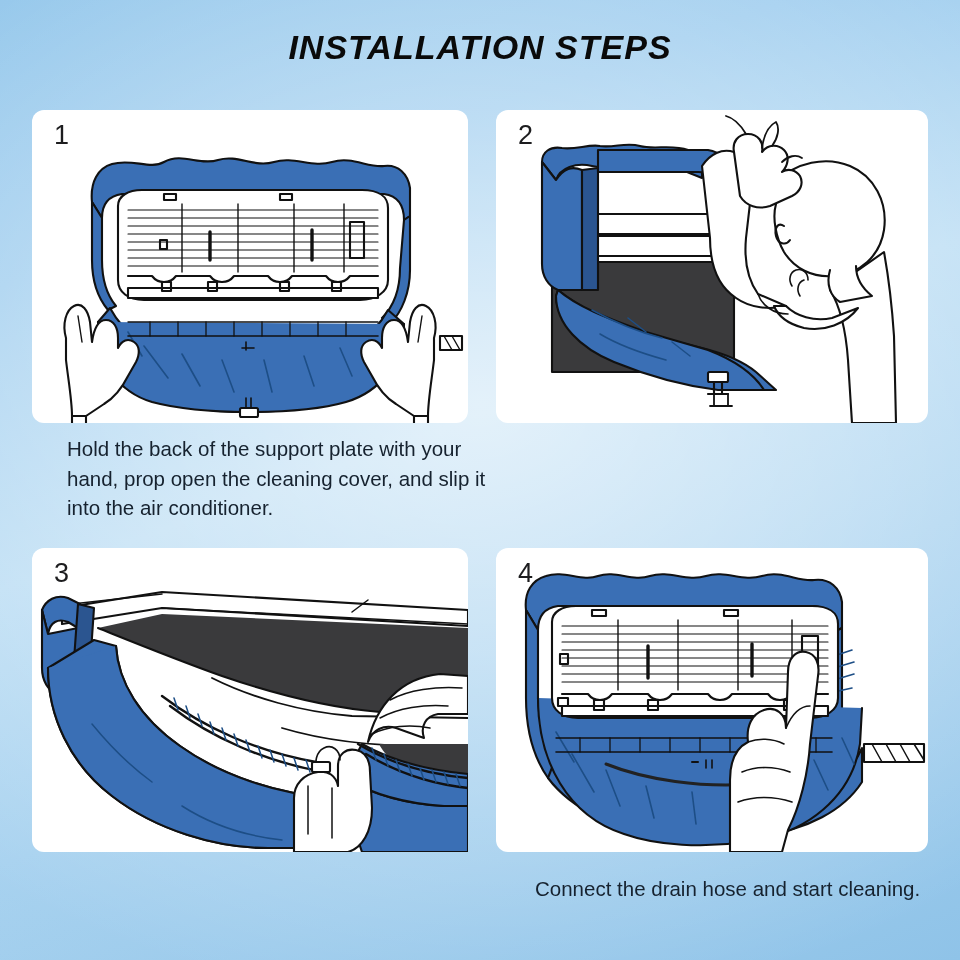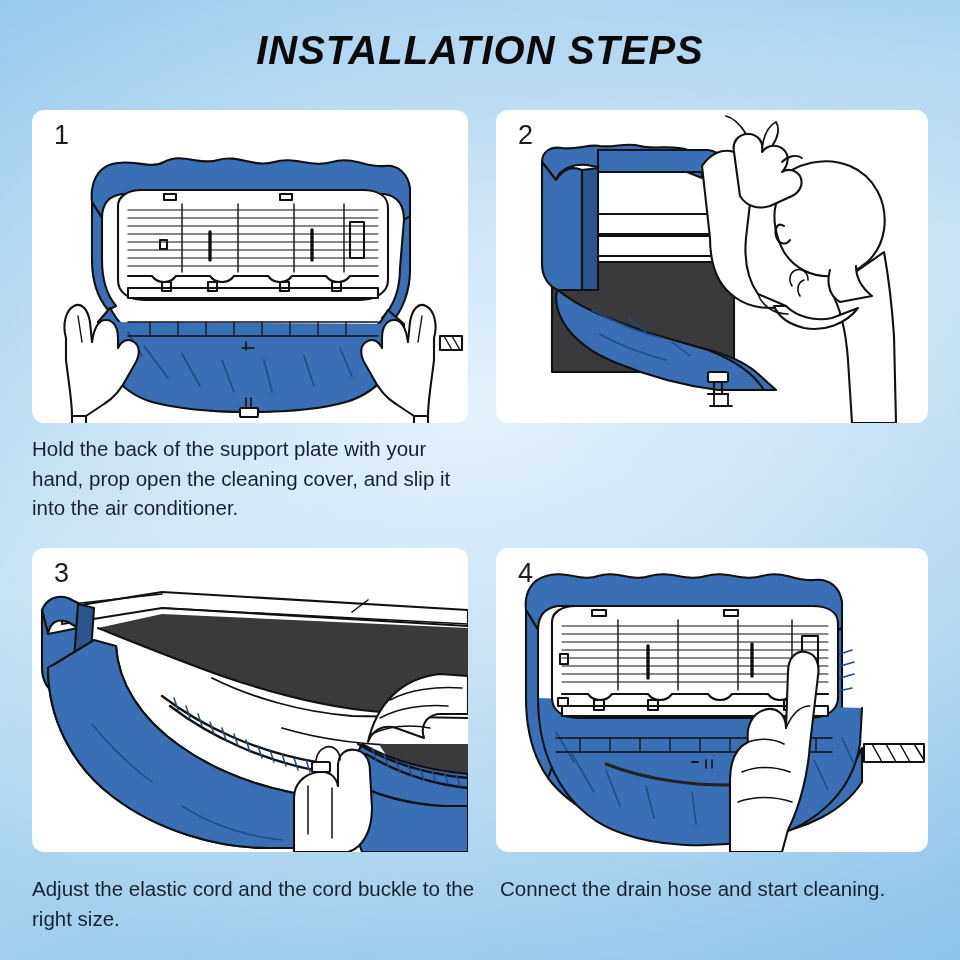--- a/index.html
+++ b/index.html
@@ -15,21 +15,21 @@
     background:
       radial-gradient(120% 90% at 50% 42%, rgba(255,255,255,0.62) 0%, rgba(255,255,255,0.30) 38%, rgba(255,255,255,0.02) 70%),
       linear-gradient(160deg,#8ec4ea 0%, #9bcbee 22%, #b7dbf3 45%, #a6d1ef 66%, #8dc2e8 100%);
     box-sizing:border-box;
   }
 
   
   #title{
     position:absolute;left:0;top:28px;width:960px;
     text-align:center;
-    font-size:40px;
+    font-size:34px;
     font-weight:bold;
     font-style:italic;
     letter-spacing:1px;
     color:#0a0a0a;
     font-family:"Liberation Sans","DejaVu Sans",sans-serif;
   }
 
   
   .card{
     position:absolute;
@@ -44,20 +44,21 @@
     font-weight:400;
     font-family:"Liberation Sans","DejaVu Sans",sans-serif;
   }
   .illus{position:absolute;left:0;top:0;width:100%;height:100%;}
   .caption{
     position:absolute;
     font-size:20.5px;
     line-height:1.44;
     color:#16222f;
     font-family:"Liberation Sans","DejaVu Sans",sans-serif;
+    margin-left:35px;
   }
 
   
   #card1{left:32px;  top:110px; width:436px; height:313px;}
   #card2{left:496px; top:110px; width:432px; height:313px;}
   #card3{left:32px;  top:548px; width:436px; height:304px;}
   #card4{left:496px; top:548px; width:432px; height:304px;}
 
   #cap1{left:32px;  top:434px; width:448px;}
   #cap2{left:500px; top:434px; width:440px;}
@@ -439,16 +440,15 @@
         <path d="M368 196 L428 196 L428 214 L368 214 Z" fill="#ffffff"></path>
         <path d="M376 196 L386 214" stroke-width="1.5"></path>
         <path d="M390 196 L400 214" stroke-width="1.5"></path>
         <path d="M404 196 L414 214" stroke-width="1.5"></path>
         <path d="M418 196 L428 212" stroke-width="1.5"></path>
       </g>
     </svg>
   </div>
 
   <div class="caption" id="cap1">Hold the back of the support plate with your hand, prop open the cleaning cover, and slip it into the air conditioner.</div>
-  <div class="caption" id="cap3">Adjust the elastic cord and the cord buckle to the right size.</div>
   <div class="caption" id="cap4">Connect the drain hose and start cleaning.</div>
 
 </div>
 
 </body></html>

